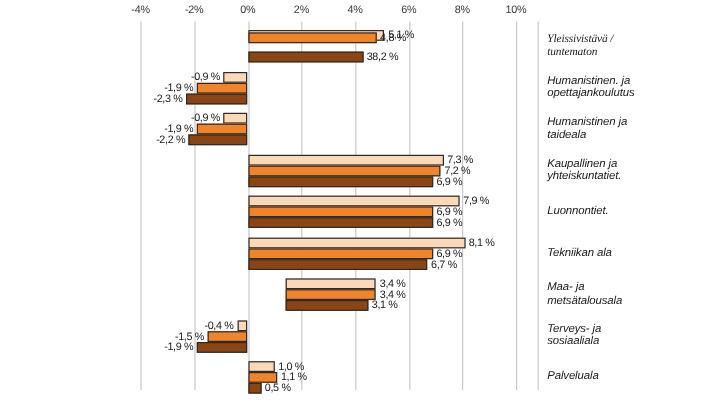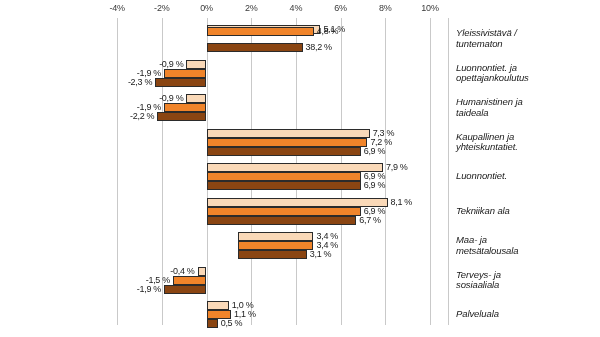--- a/index.html
+++ b/index.html
@@ -224,23 +224,23 @@
           <div class="bar s1" style="left: 0px; width: 24.585px;"></div>
           <div class="val pos">1,1 %</div>
         </div>
         <div class="bar-row" style="top: 18px; left: 206.5px; width: 11.175px;">
           <div class="bar s2" style="left: 0px; width: 11.175px;"></div>
           <div class="val pos">0,5 %</div>
         </div>
       </div>
     </div>
   <div id="cats">
-      <div class="cat-label" style="top: 28px;">Yleissivistävä /
+      <div class="cat-label" style="top: 28px; font-family: Liberation Serif, serif;">Yleissivistävä /
 tuntematon</div>
-      <div class="cat-label" style="top: 62.5px;">Luonnontiet. ja
+      <div class="cat-label" style="top: 62.5px;">Humanistinen. ja
 opettajankoulutus</div>
       <div class="cat-label" style="top: 97px;">Humanistinen ja
 taideala</div>
       <div class="cat-label" style="top: 131.5px;">Kaupallinen ja
 yhteiskuntatiet.</div>
       <div class="cat-label" style="top: 171.25px;">Luonnontiet.</div>
       <div class="cat-label" style="top: 205.75px;">Tekniikan ala</div>
       <div class="cat-label" style="top: 235px;">Maa- ja
 metsätalousala</div>
       <div class="cat-label" style="top: 269.5px;">Terveys- ja

